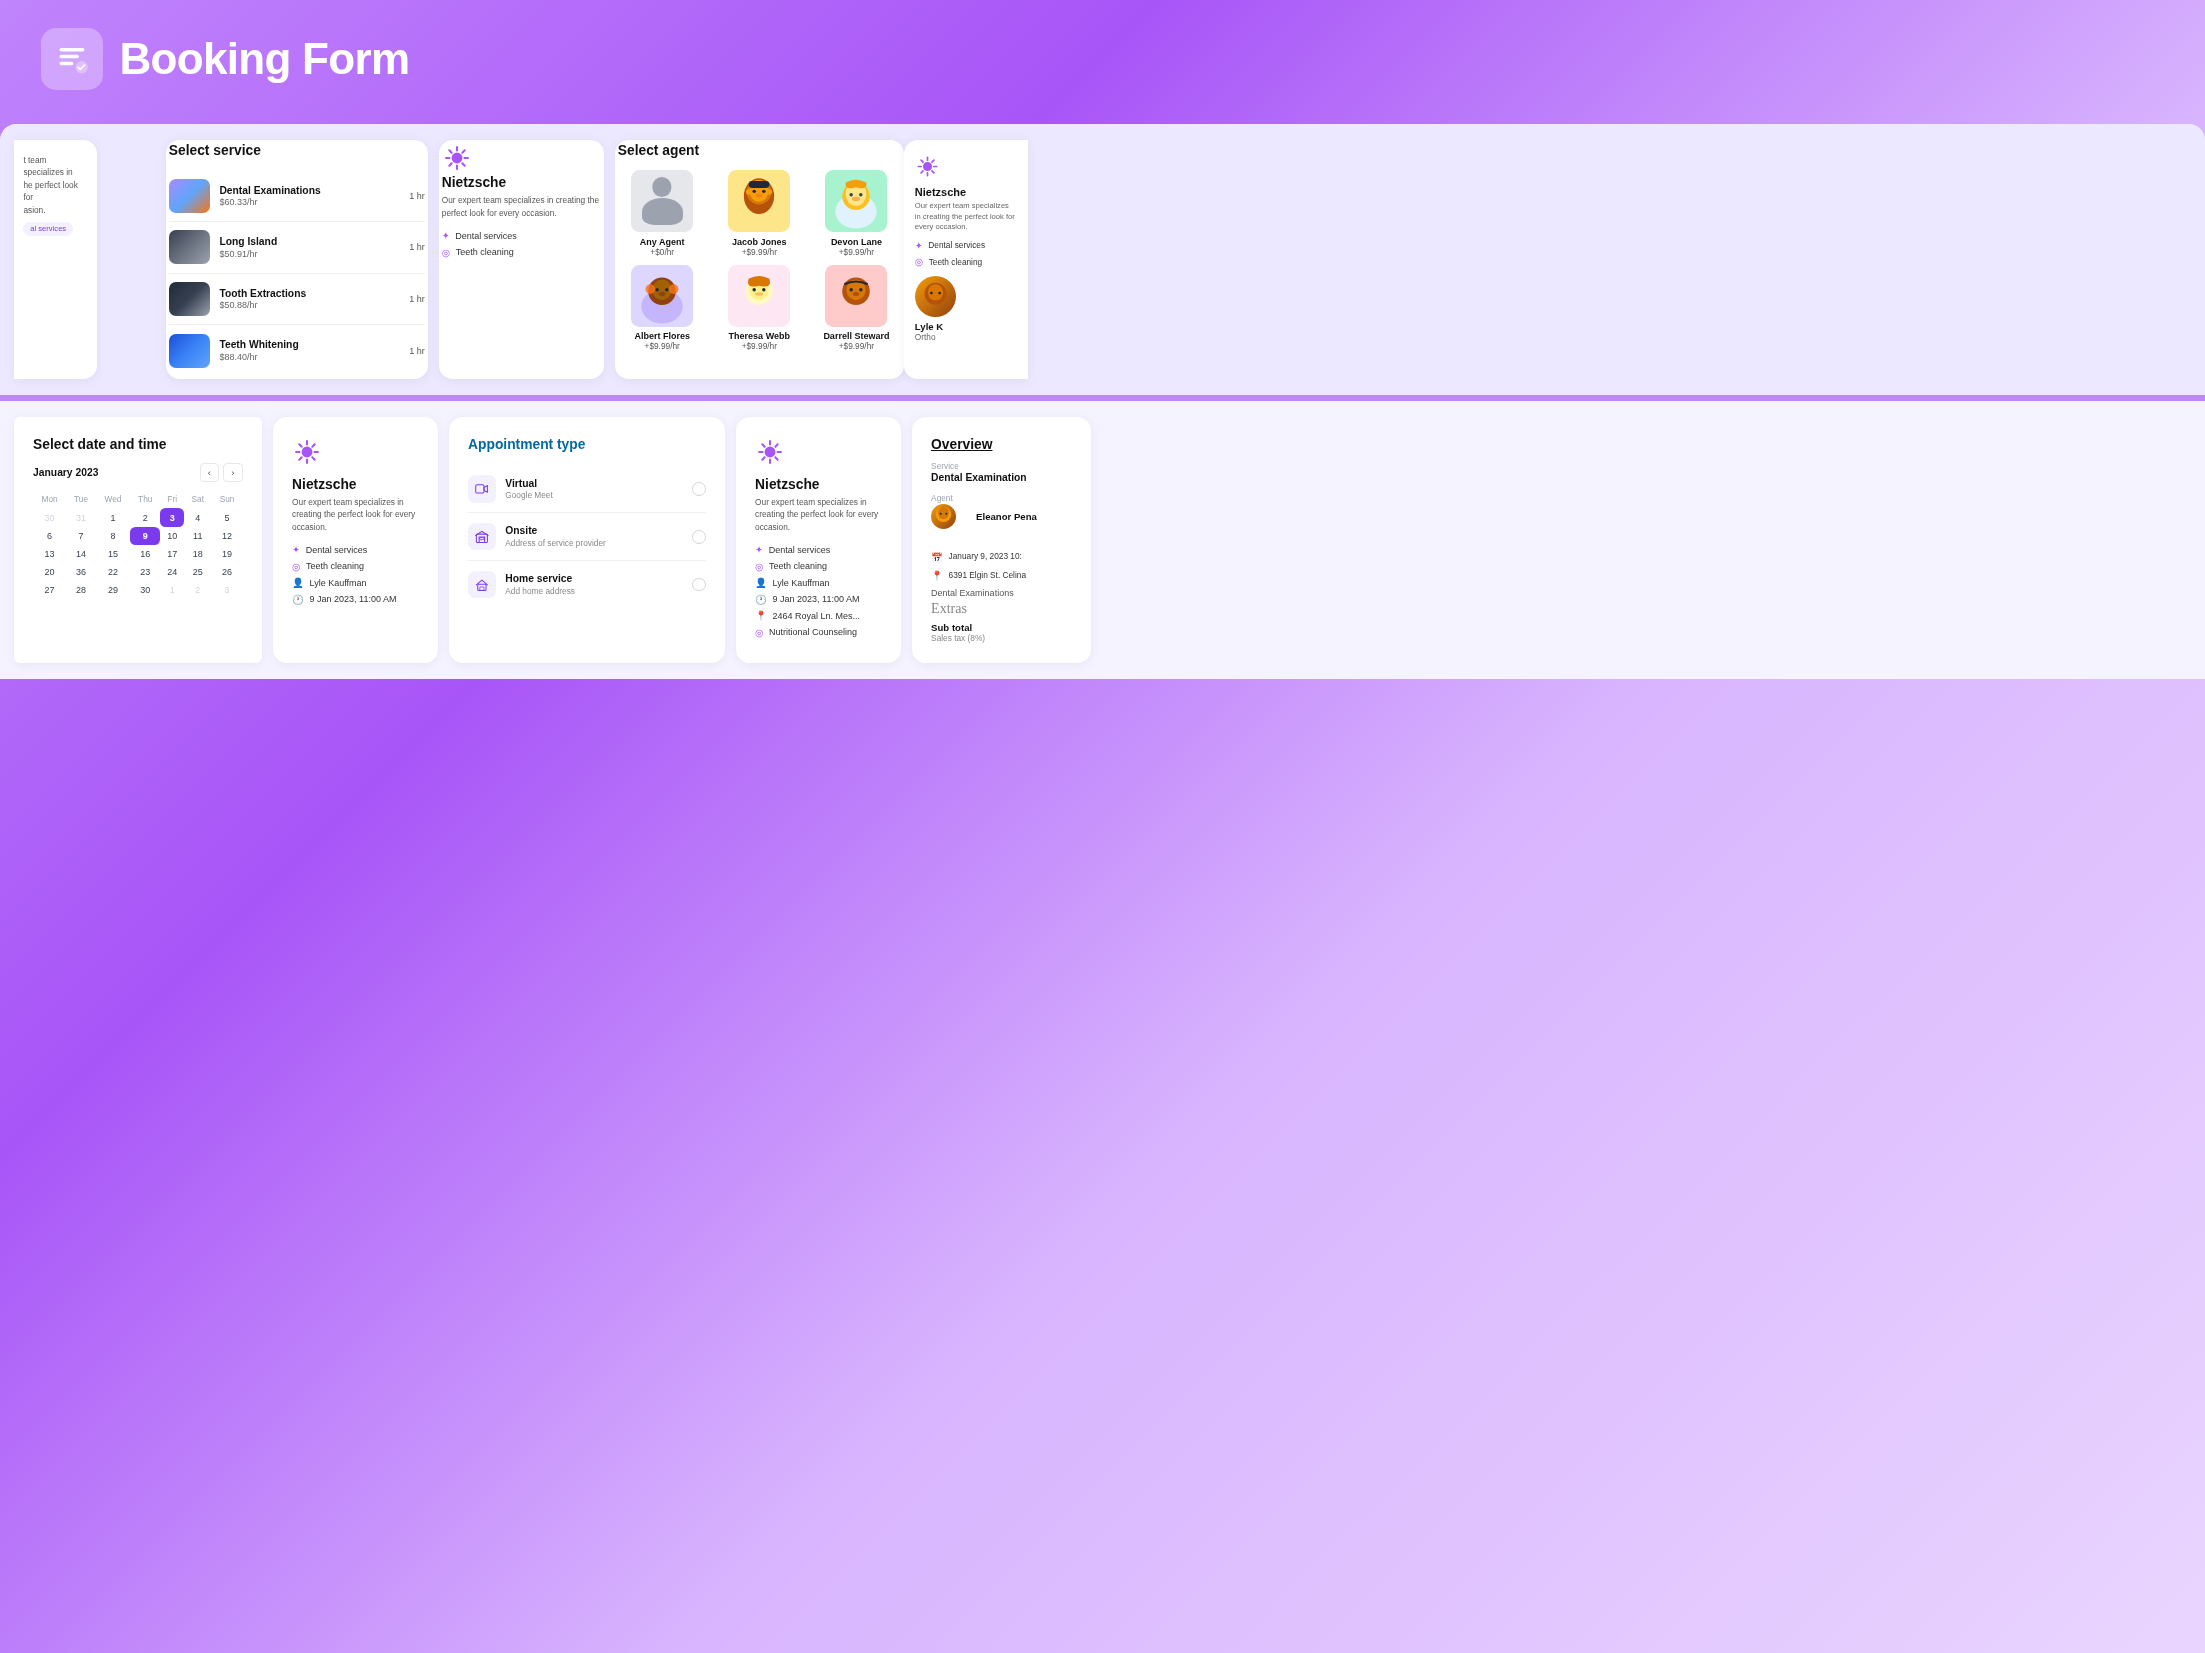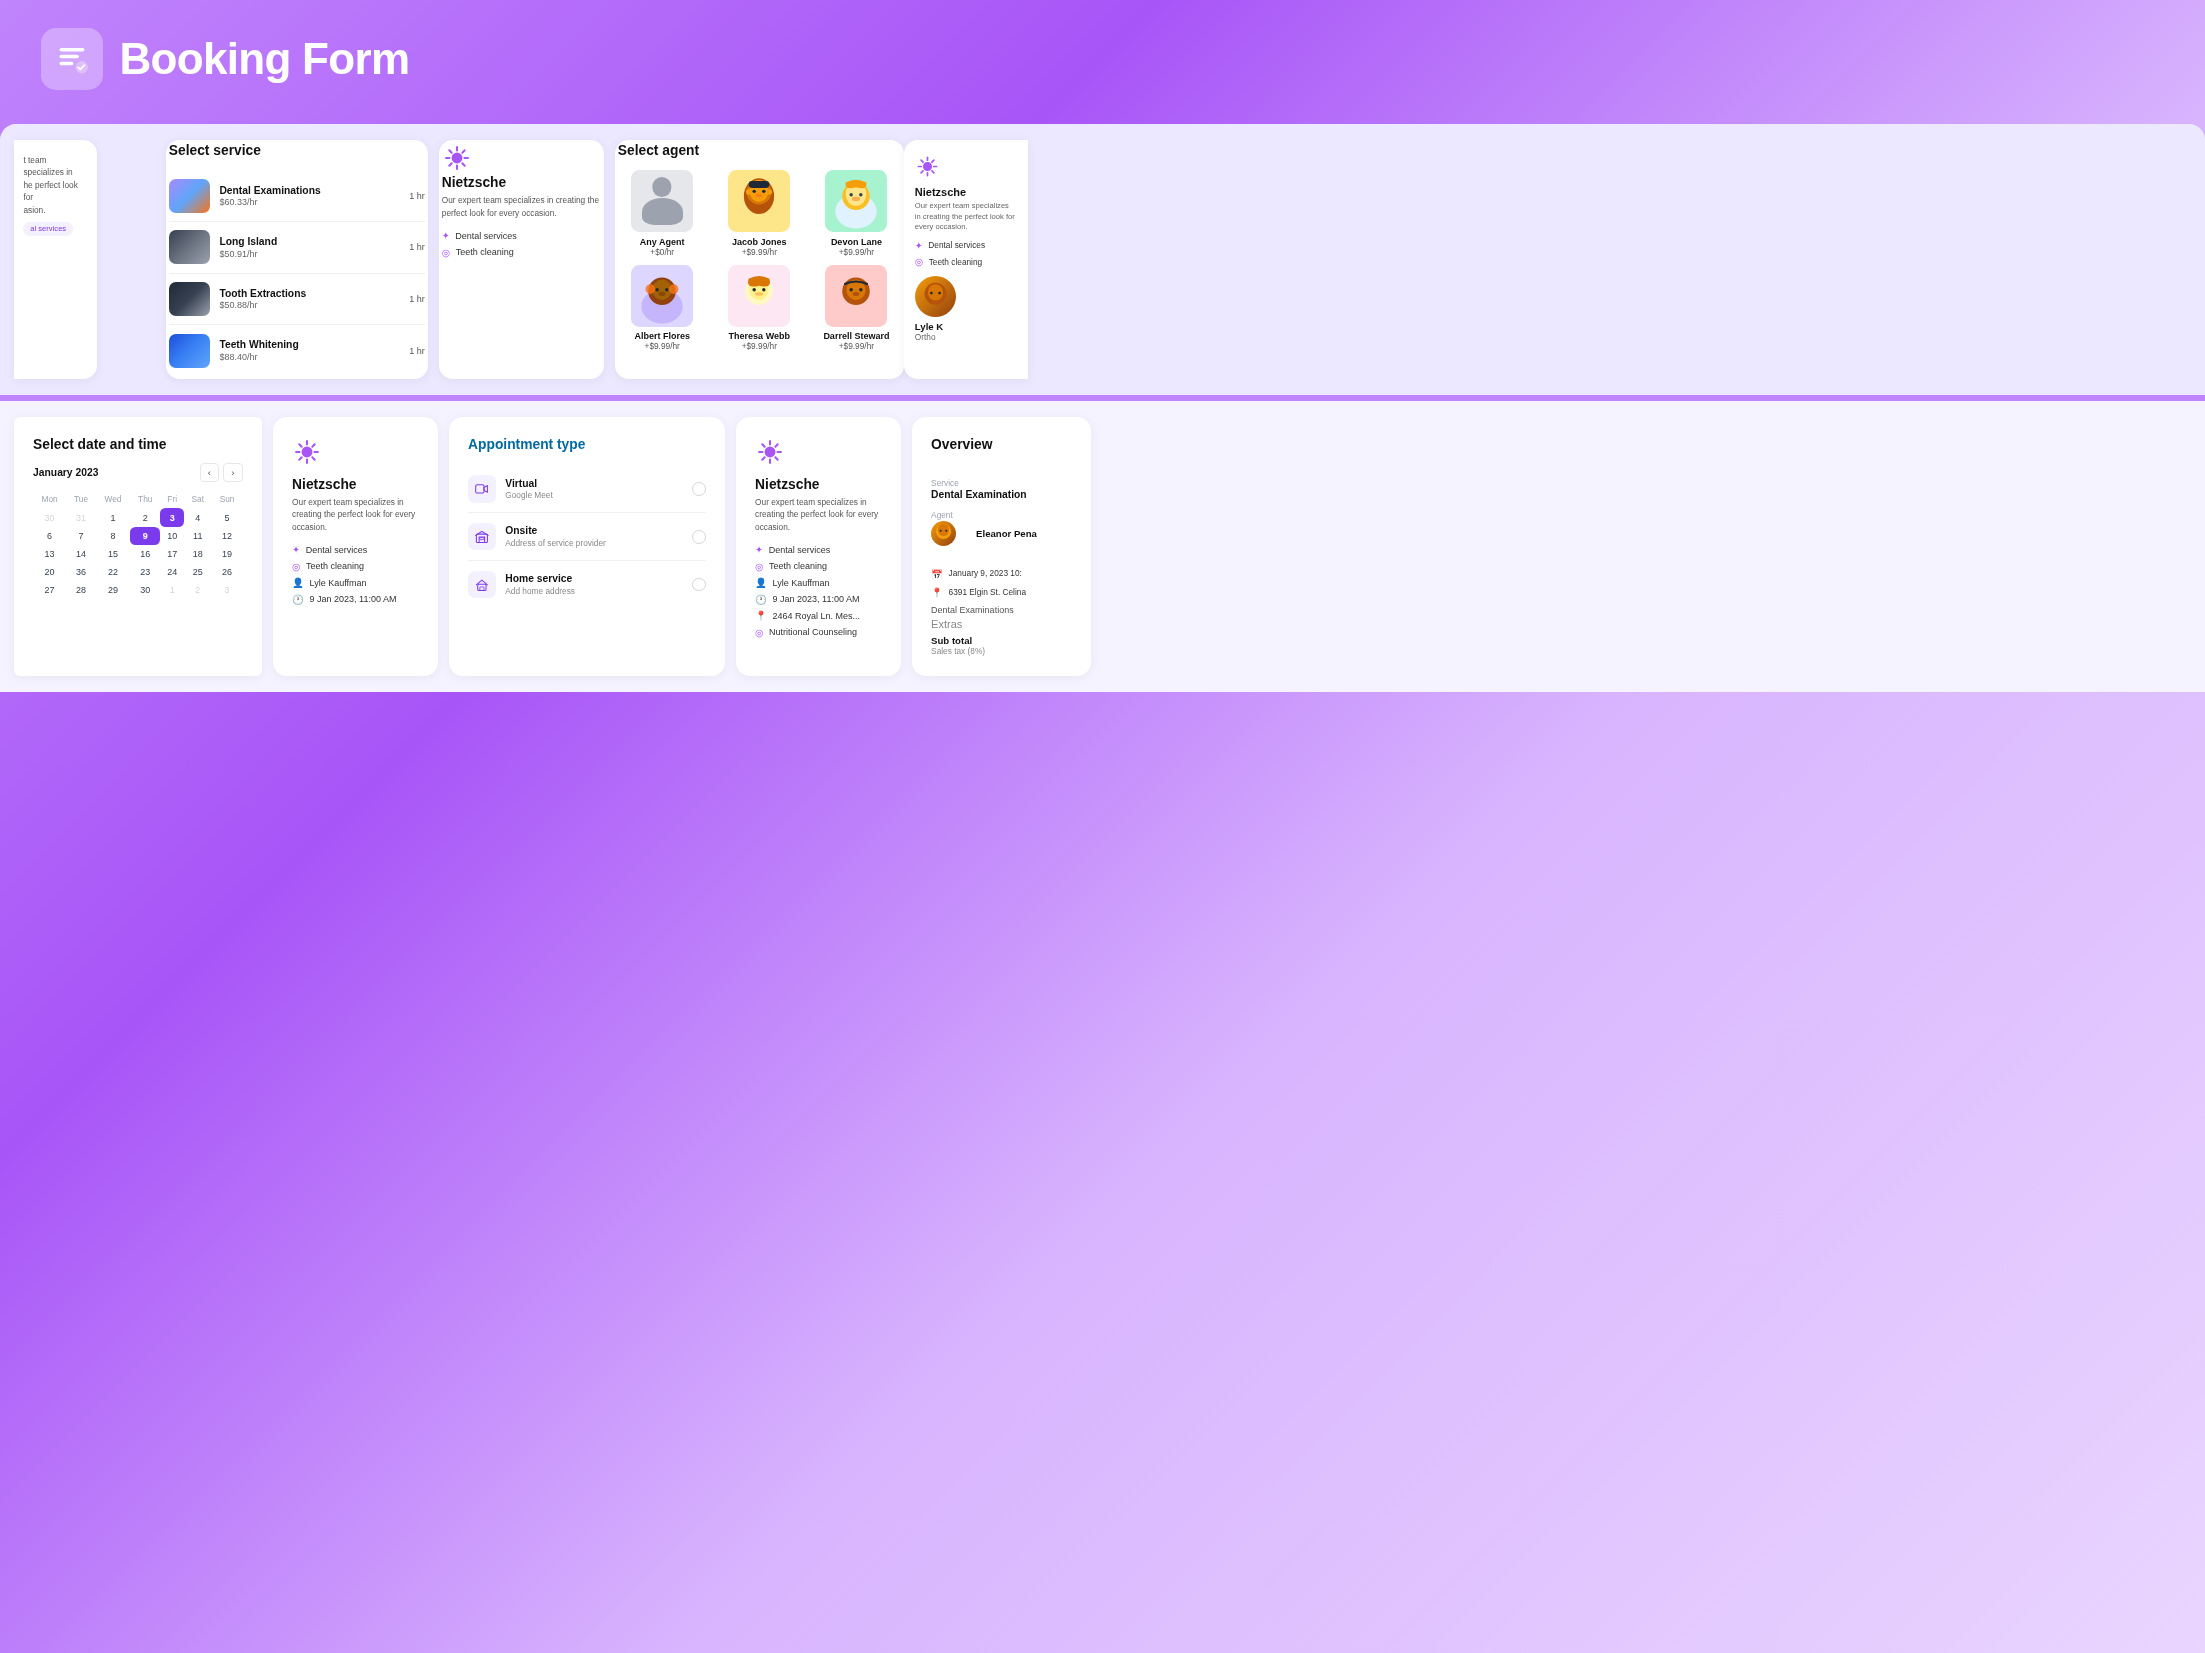--- a/index.html
+++ b/index.html
@@ -284,41 +284,41 @@
     
     .overview-card {
       width: 179px;
       flex-shrink: 0;
       background: white;
       border-radius: 13.8px;
       padding: 19.3px;
       margin-left: 11px;
       box-shadow: 0 1.4px 11px rgba(0,0,0,0.06);
     }
-    .overview-title { font-size: 13.8px; font-weight: 700; color: #111; margin-bottom: 26px; }
+    .overview-title { font-size: 13.8px; font-weight: 700; color: #111; margin-bottom: 9px; text-decoration: underline; }
     .ov-label { font-size: 8.3px; color: #9ca3af; margin-bottom: 1.4px; }
     .ov-value { font-size: 10.3px; font-weight: 600; color: #111; margin-bottom: 9.6px; }
     .ov-agent-row {
       display: flex; align-items: center; gap: 20px; margin-bottom: 22px;
     }
     .ov-agent-avatar {
       width: 25px; height: 25px;
       border-radius: 50%;
       background: linear-gradient(135deg, #f59e0b, #92400e);
       flex-shrink: 0;
       overflow: hidden;
     }
     .ov-agent-name { font-size: 9.6px; font-weight: 600; color: #111; }
     .ov-detail-row {
       display: flex; align-items: flex-start; gap: 5.5px; margin-bottom: 6.9px;
     }
     .ov-detail-icon { color: #a855f7; font-size: 9.6px; margin-top: 0.7px; }
     .ov-detail-text { font-size: 8.3px; color: #333; }
     .ov-section-label { font-size: 9px; color: #555; margin-bottom: 2.8px; }
-    .ov-extras { font-size: 11px; color: #888; margin-bottom: 5.5px; }
+    .ov-extras { font-size: 14px; color: #888; margin-bottom: 5.5px; font-family: Liberation Serif, serif; }
     .ov-subtotal { font-size: 9.6px; font-weight: 700; color: #111; margin-top: 2.8px; }
     .ov-tax { font-size: 8.3px; color: #888; }
 
     
     .sun-svg {
       width: 30px; height: 30px;
     }
 
     
     .partial-left {

